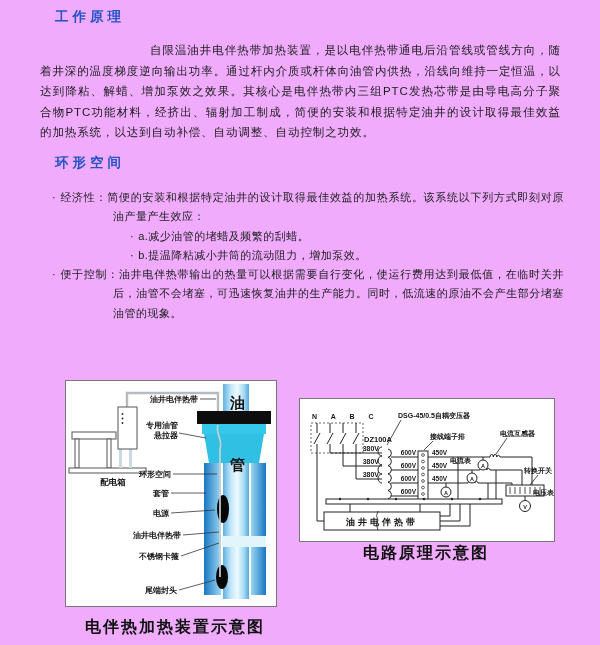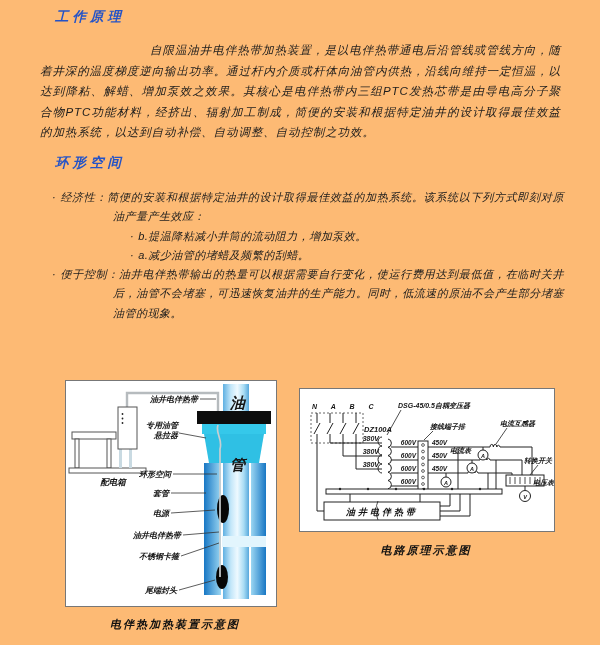--- a/index.html
+++ b/index.html
@@ -1,48 +1,48 @@
 <!DOCTYPE html>
 <html><head>
 <meta charset="utf-8">
 <style>
   html,body{margin:0;padding:0;background:#e8e8e8;}
-  .page{width:600px;height:645px;position:relative;background:#fdba74;margin:0 auto;
-        font-family:"Liberation Sans","DejaVu Sans",sans-serif;color:#1c1c1c;overflow:hidden;font-style:italic;}
+  .page{width:600px;height:645px;position:relative;background:#f0abfc;margin:0 auto;
+        font-family:"Liberation Sans","DejaVu Sans",sans-serif;color:#1c1c1c;overflow:hidden;}
   .sec-title{position:absolute;left:55px;color:#2453c7;font-size:13.5px;font-weight:bold;letter-spacing:4px;}
   .t1{top:8px;}
   .t2{top:154px;}
   .body-para{position:absolute;left:40px;top:40px;width:521px;font-size:11.5px;line-height:20.5px;
              letter-spacing:0.9px;text-align:justify;text-indent:110px;}
   .adv{position:absolute;left:52px;top:188px;width:512px;font-size:11px;line-height:19.3px;letter-spacing:0.5px;text-align:justify;}
   .adv-main{padding-left:61px;text-indent:-61px;}
   .adv-sub{margin-left:78px;}
   .mk{padding-right:4px;}
   .fig{position:absolute;border:1px solid #777;background:#fff;}
   .fig-left{left:65px;top:380px;width:210px;height:225px;}
-  .fig-right{left:299px;top:388px;width:254px;height:142px;}
-  .caption{position:absolute;font-size:11px;font-weight:bold;letter-spacing:2px;text-align:center;color:#111;}
+  .fig-right{left:299px;top:398px;width:254px;height:142px;}
+  .caption{position:absolute;font-size:16px;font-weight:bold;letter-spacing:2px;text-align:center;color:#111;}
   .cap-left{left:70px;top:617px;width:210px;}
   .cap-right{left:299px;top:543px;width:254px;}
   .fig svg text{fill:#151515;font-weight:600;font-family:"Liberation Sans","DejaVu Sans",sans-serif;}
 </style>
 </head>
 <body>
 
 <div class="page">
 
   <div class="sec-title t1">工作原理</div>
   <div class="body-para">自限温油井电伴热带加热装置，是以电伴热带通电后沿管线或管线方向，随着井深的温度梯度逆向输出功率。通过杆内介质或杆体向油管内供热，沿线向维持一定恒温，以达到降粘、解蜡、增加泵效之效果。其核心是电伴热带内三组PTC发热芯带是由导电高分子聚合物PTC功能材料，经挤出、辐射加工制成，简便的安装和根据特定油井的设计取得最佳效益的加热系统，以达到自动补偿、自动调整、自动控制之功效。</div>
 
   <div class="sec-title t2">环形空间</div>
 
   <div class="adv">
     <div class="adv-main"><span class="mk">·</span><span>经济性：</span><span>简便的安装和根据特定油井的设计取得最佳效益的加热系统。该系统以下列方式即刻对原油产量产生效应：</span></div>
+    <div class="adv-sub"><span class="mk">·</span><span>a.减少油管的堵蜡及频繁的刮蜡。</span></div>
     <div class="adv-sub"><span class="mk">·</span><span>b.提温降粘减小井筒的流动阻力，增加泵效。</span></div>
-    <div class="adv-sub"><span class="mk">·</span><span>a.减少油管的堵蜡及频繁的刮蜡。</span></div>
     <div class="adv-main"><span class="mk">·</span><span>便于控制：</span><span>油井电伴热带输出的热量可以根据需要自行变化，使运行费用达到最低值，在临时关井后，油管不会堵塞，可迅速恢复油井的生产能力。同时，低流速的原油不会产生部分堵塞油管的现象。</span></div>
   </div>
 
   <div class="fig fig-left">
     <svg width="210" height="225" viewBox="0 0 210 225">
       <defs>
         <linearGradient id="pipeG" x1="0" y1="0" x2="1" y2="0">
           <stop offset="0" stop-color="#5fb0e2"></stop>
             <stop offset="0.3" stop-color="#c2e6f9"></stop>
           <stop offset="0.55" stop-color="#eef9ff"></stop>

